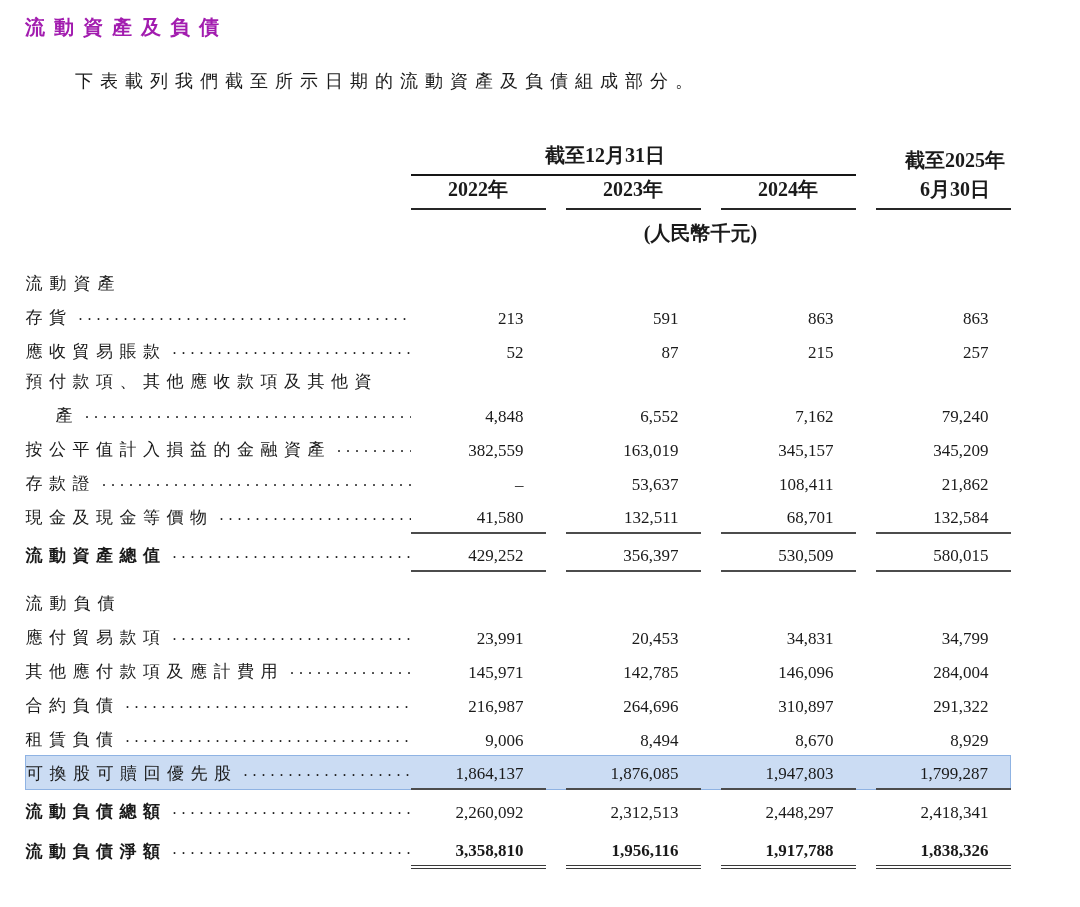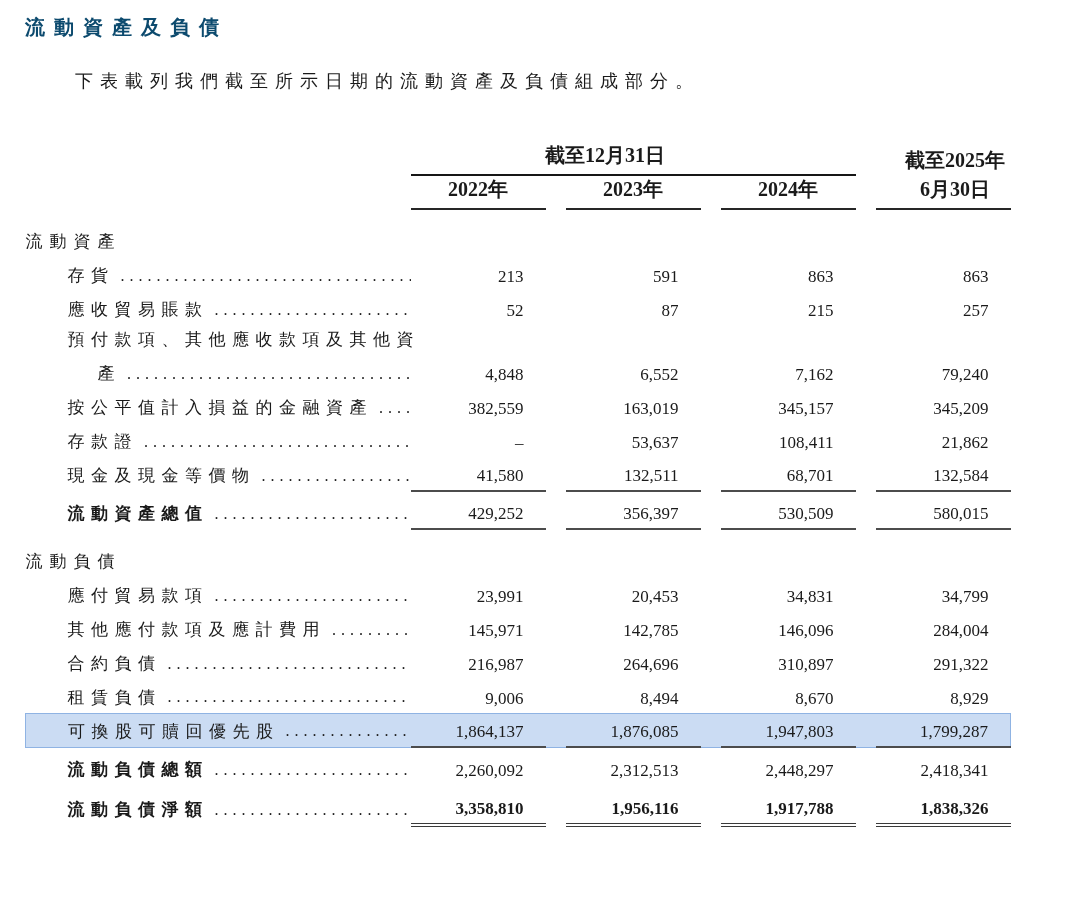--- a/index.html
+++ b/index.html
@@ -7,21 +7,21 @@
   body {
     width:1080px; height:907px;
     background:#ffffff;
     padding:14px 0 0 25px;
     font-family:"Liberation Serif","DejaVu Serif",serif;
     color:#1a1a1a;
     overflow:hidden;
   }
   h1.title {
     font-size:20px; font-weight:bold; letter-spacing:9px;
-    margin:0; color:#0c4a6e;
+    margin:0; color:#a21caf;
   }
   p.intro {
     font-size:18px; letter-spacing:7px;
     margin:28px 0 0 0; text-indent:50px; color:#1a1a1a;
   }
   table.fin {
     margin-top:42px;
     border-collapse:collapse; table-layout:fixed;
     width:985px; color:#1a1a1a;
   }
@@ -32,21 +32,21 @@
   td.grp { text-align:center; border-bottom:2px solid #161616; padding-bottom:5px; padding-right:56px; }
   td.h25 { text-align:center; padding-left:24px; padding-bottom:1px; }
   td.yr  { text-align:center; border-bottom:2px solid #262626; padding-bottom:5px; }
   td.yr30{ padding-left:24px; }
   td.unit{ text-align:center; height:42px; vertical-align:top; padding:10px 20px 0 0; }
   tbody td { height:34px; vertical-align:bottom; font-size:17px; padding-bottom:4px; }
   tbody tr.tot td { height:38px; }
   tbody tr.net td { height:40px; }
   tbody tr.wrapr td { height:30px; }
   td.sec { font-weight:normal; letter-spacing:7px; height:48px !important; }
-  .labwrap { display:flex; align-items:center;margin-left:42px; }
+  .labwrap { display:flex; align-items:flex-start; }
   .lbl { letter-spacing:6.5px; white-space:nowrap; }
   .lbl.b { font-weight:bold; }
   .dots {
     flex:1; overflow:hidden; white-space:nowrap;
     letter-spacing:5px; font-size:16px; color:#222;
     padding:0 10px 0 6px;
   }
   td.ind .labwrap { padding-left:30px; }
   td.num { text-align:right; padding-right:22px; font-variant-numeric:lining-nums; }
   td.num.bv { font-weight:bold; }
@@ -86,20 +86,24 @@
       <tr class="r2">
         <td></td>
         <td class="yr">2022年</td>
         <td></td>
         <td class="yr">2023年</td>
         <td></td>
         <td class="yr">2024年</td>
         <td></td>
         <td class="yr yr30">6月30日</td>
       </tr>
+      <tr>
+        <td></td>
+        <td class="unit" colspan="7">(人民幣千元)</td>
+      </tr>
     </thead>
     <tbody id="rows">
         <tr>
           <td class="sec" colspan="8">流動資產</td>
         </tr>
         <tr>
           <td class="lab">
             <div class="labwrap">
               <span class="lbl">存貨</span>
               <span class="dots">................................................................................</span>

